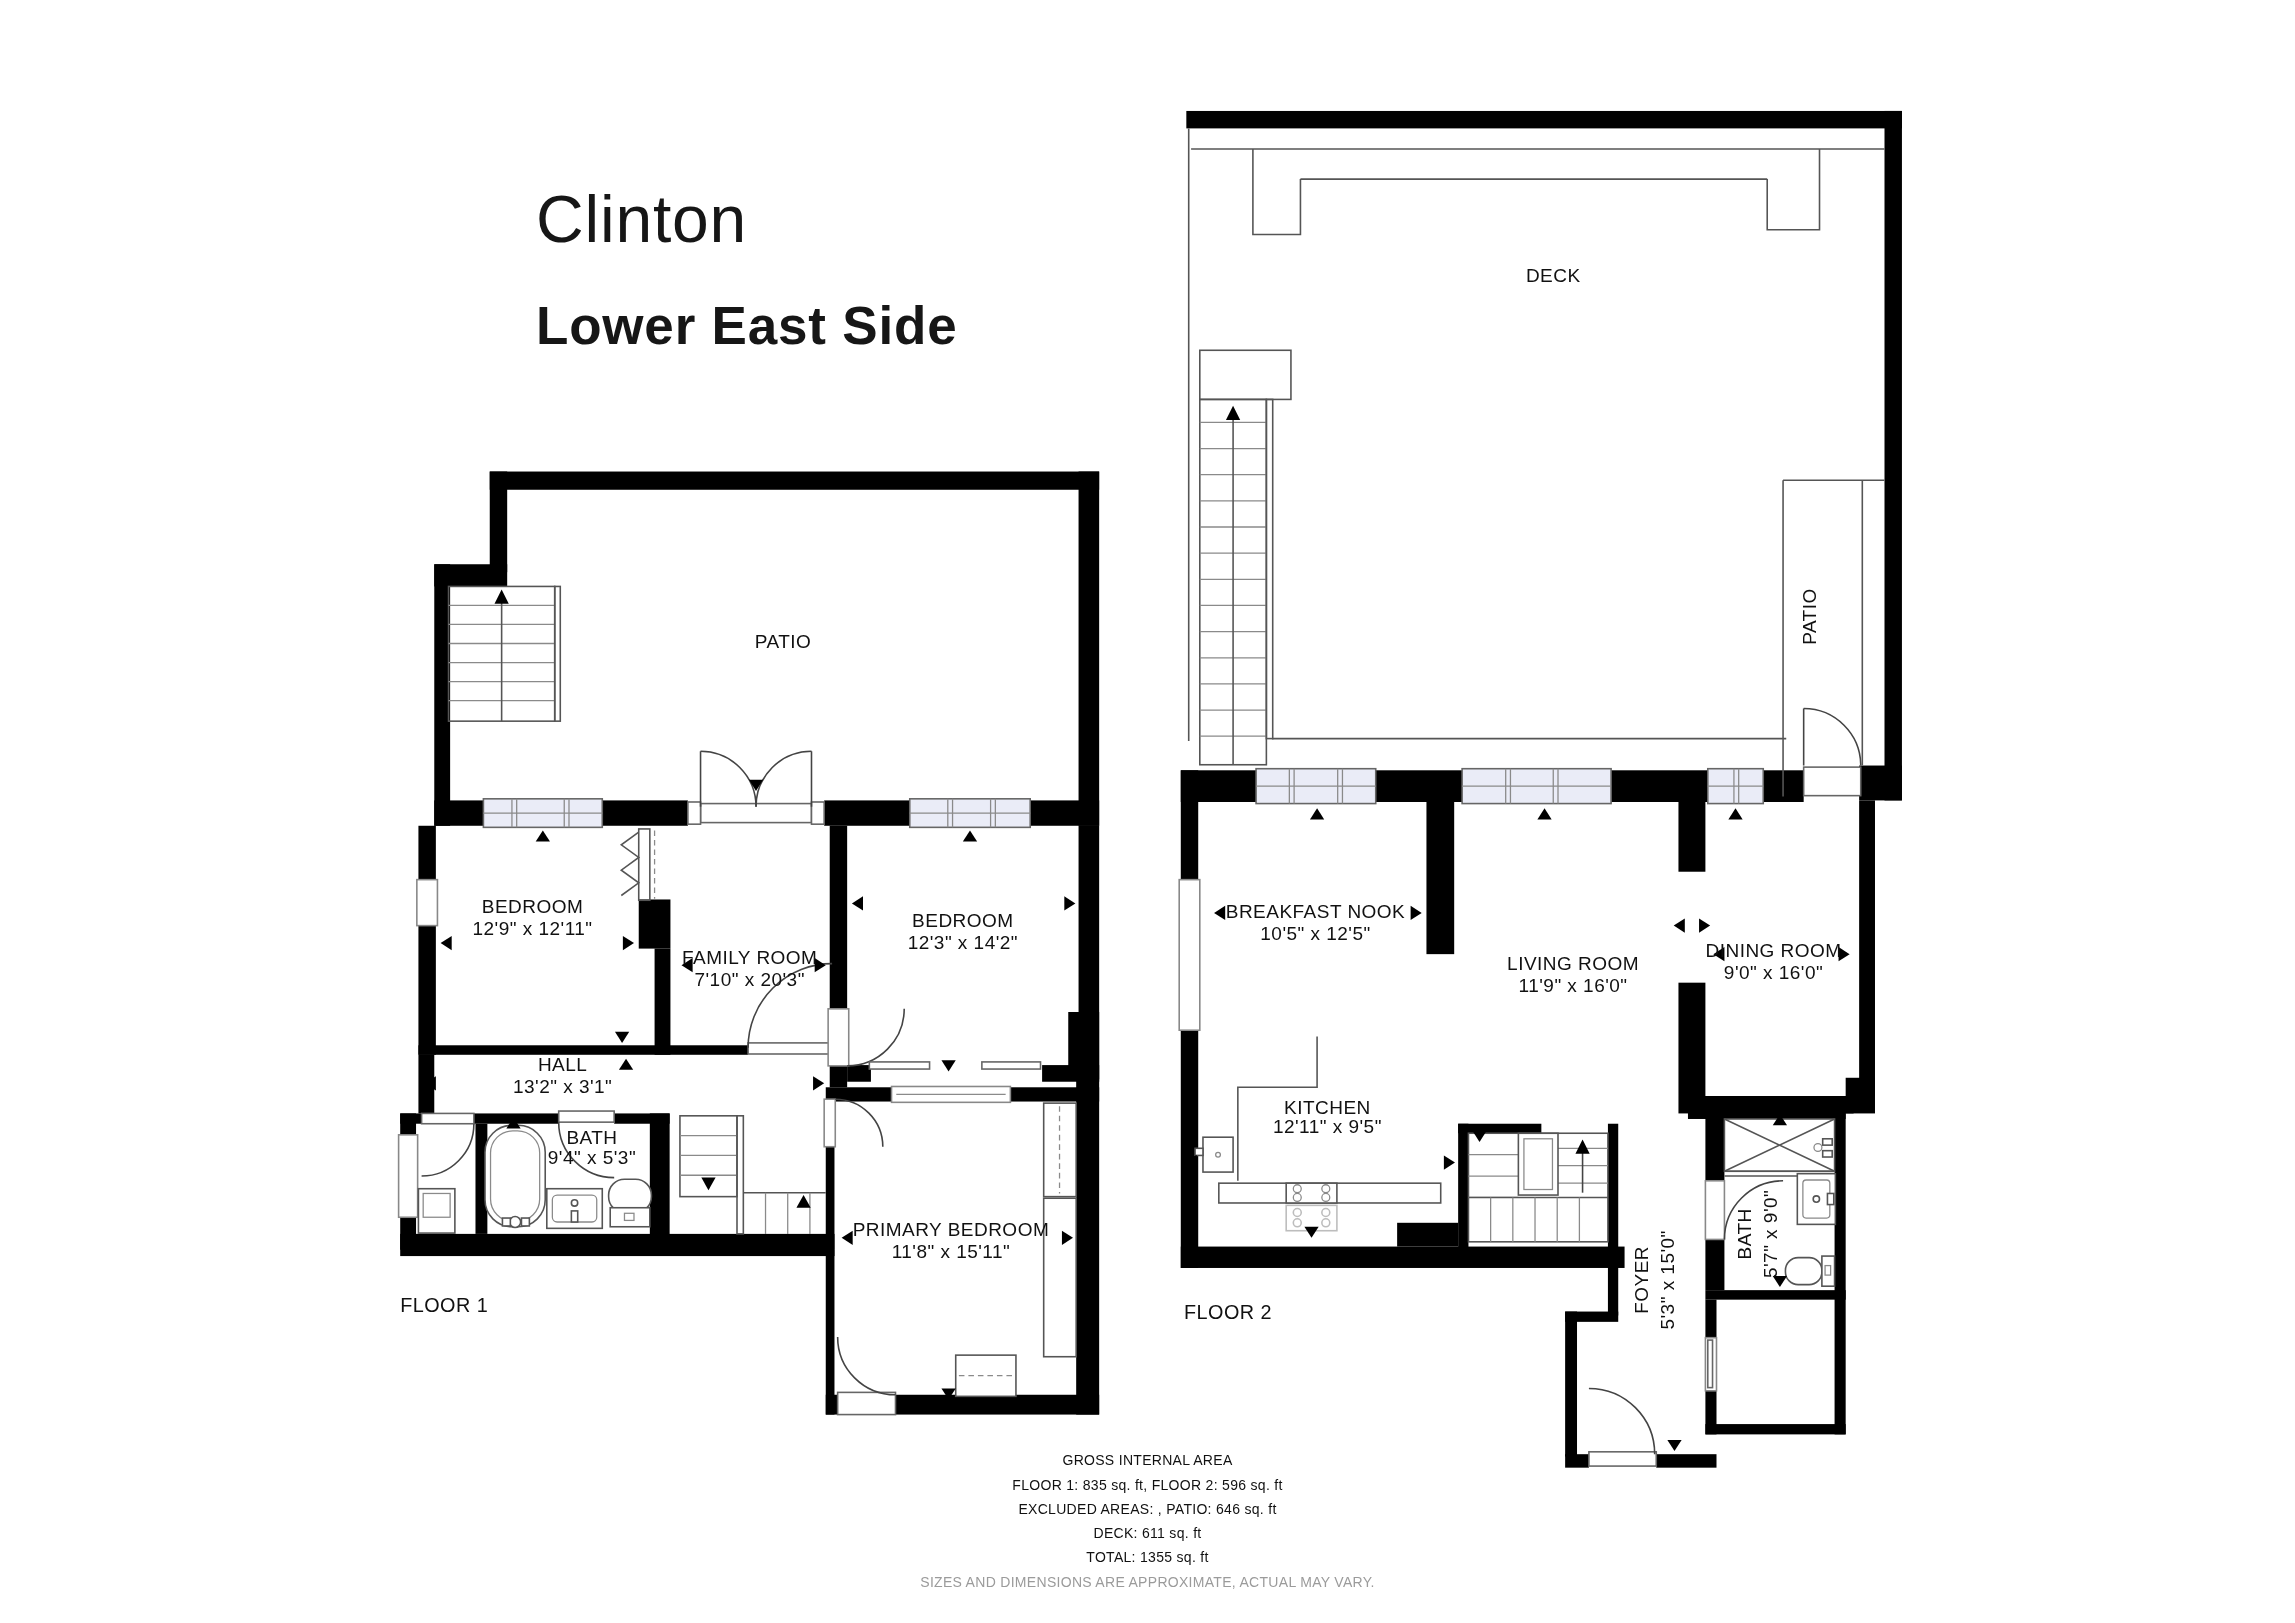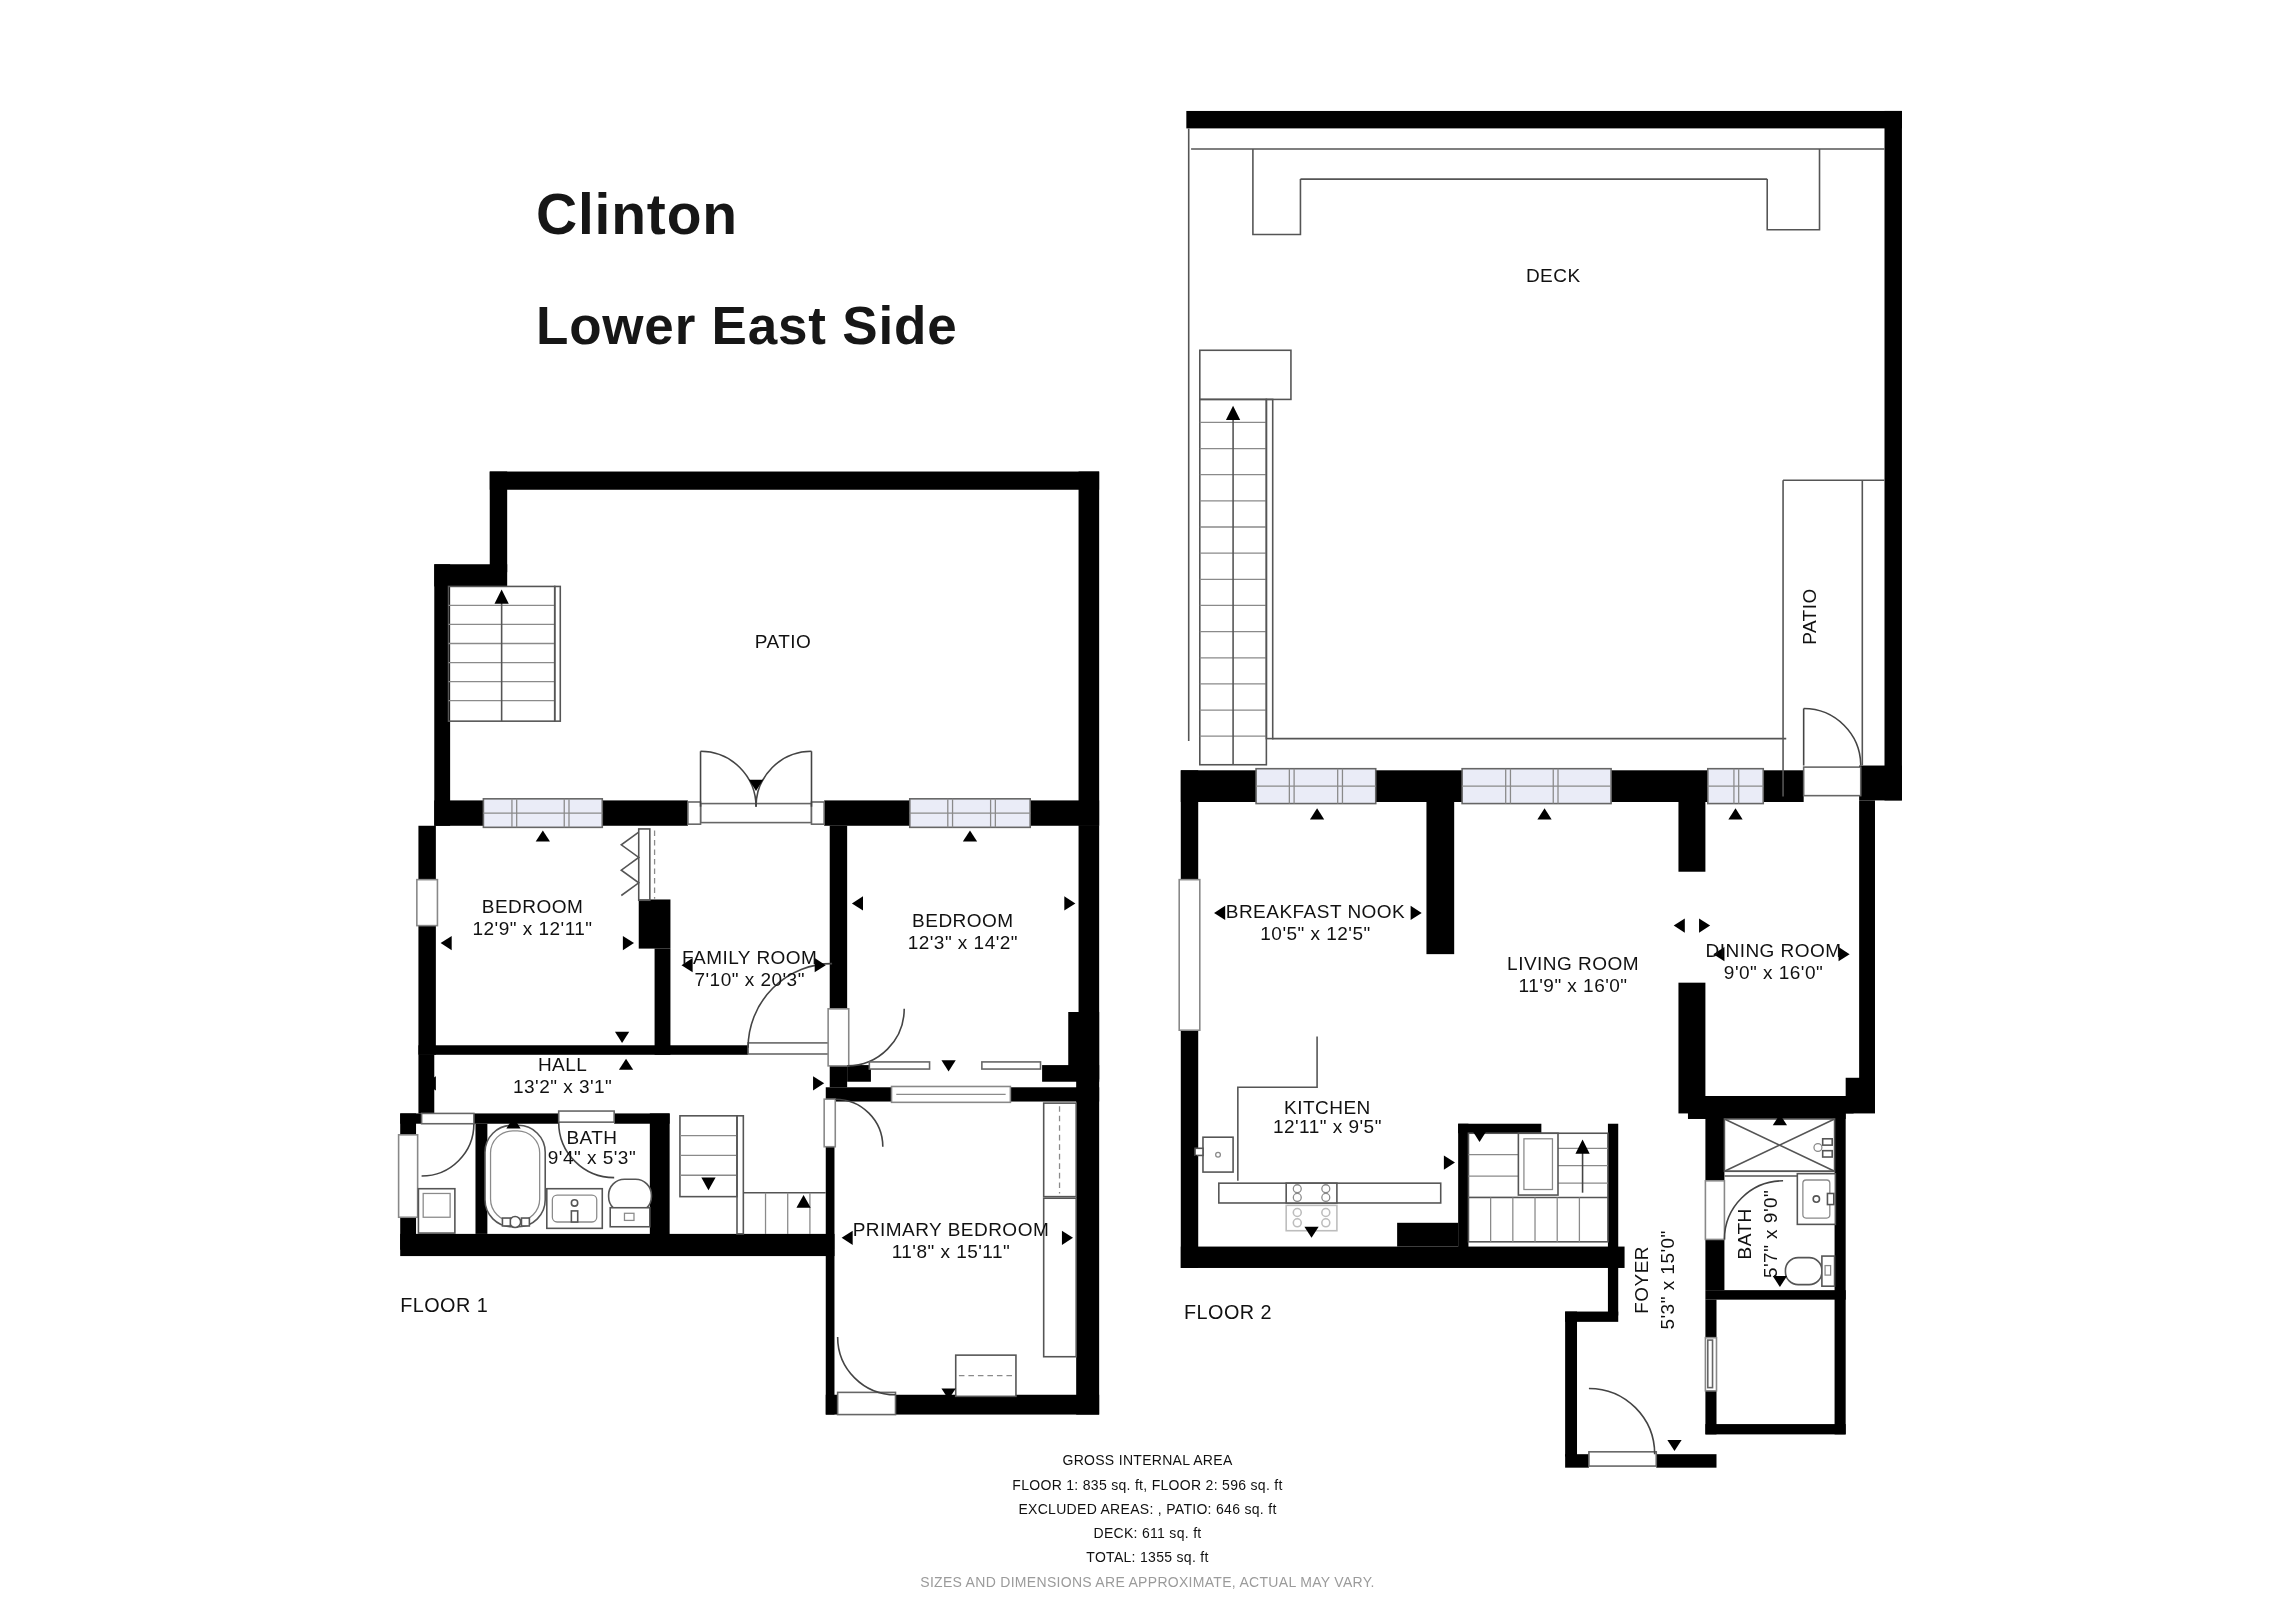--- a/index.html
+++ b/index.html
@@ -2,21 +2,21 @@
 <html style="font-size:12.7px"><head>
 <meta charset="utf-8">
 <style>
   html,body{margin:0;padding:0;background:#ffffff;}
   body{width:2295px;height:1623px;position:relative;font-family:"Liberation Sans",sans-serif;-webkit-font-smoothing:antialiased;}
   #page{position:absolute;inset:0;background:#fff;overflow:hidden;}
 
   
   .brand-box{position:absolute;left:170px;top:135px;width:297px;height:273px;background:#191919;display:flex;align-items:center;justify-content:center;}
   .brand-box span{color:#fff;font-size:46px;font-weight:400;letter-spacing:20.6px;margin-right:-20.6px;}
-  .title{position:absolute;left:536px;top:181px;font-size:57px;font-weight:700;color:#161616;letter-spacing:0.8px;}
+  .title{position:absolute;left:536px;top:181px;font-size:66px;font-weight:400;color:#161616;letter-spacing:0.8px;}
   .subtitle{position:absolute;left:536px;top:295px;font-size:53px;font-weight:700;color:#161616;letter-spacing:0.8px;}
 
   
   .footer-line{position:absolute;left:0;width:2295px;text-align:center;color:#111;font-size:14px;letter-spacing:0.3px;}
   .f0{top:1452px;} .f1{top:1477px;} .f2{top:1501px;} .f3{top:1525px;} .f4{top:1549px;}
   .f5{top:1574px;color:#9b9b9b;}
 
   
   svg{position:absolute;left:0;top:0;}
   .w{fill:#000;}

